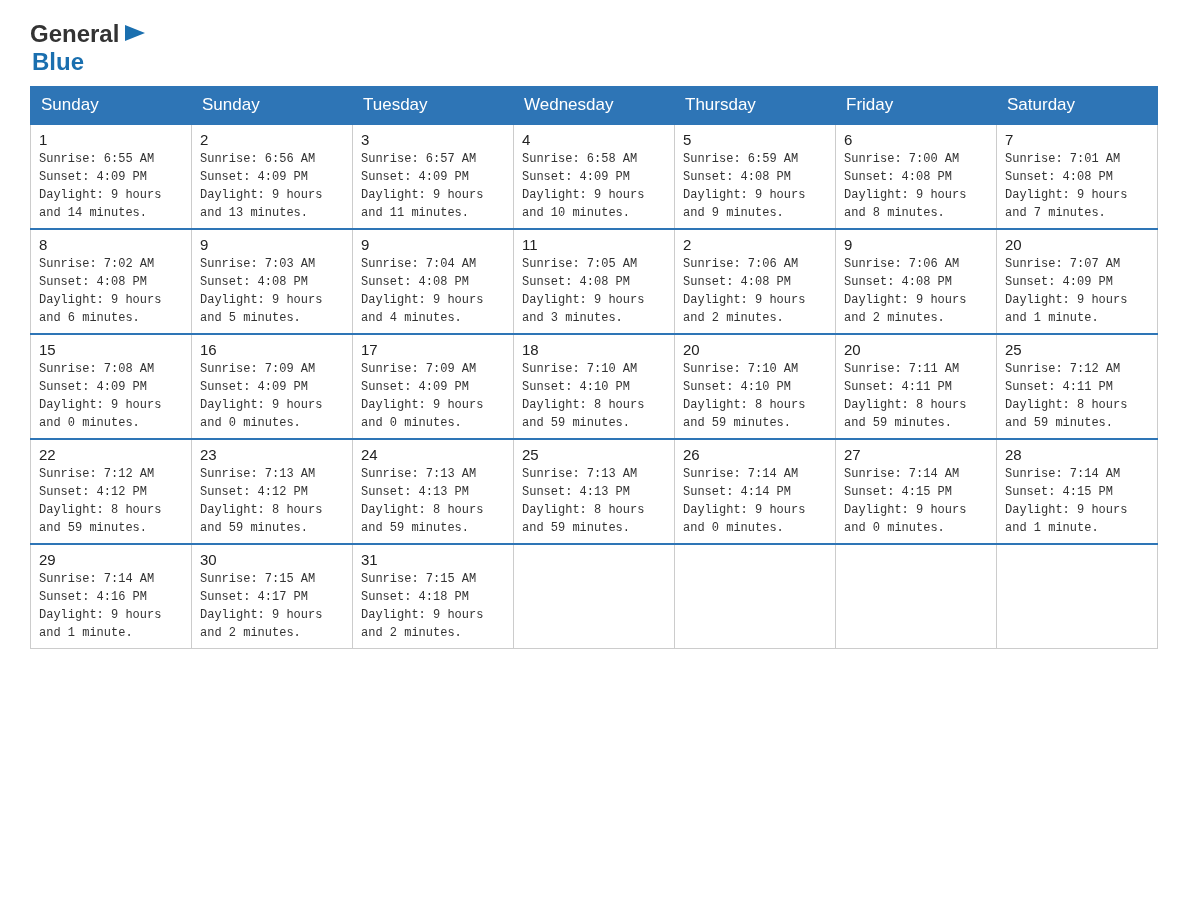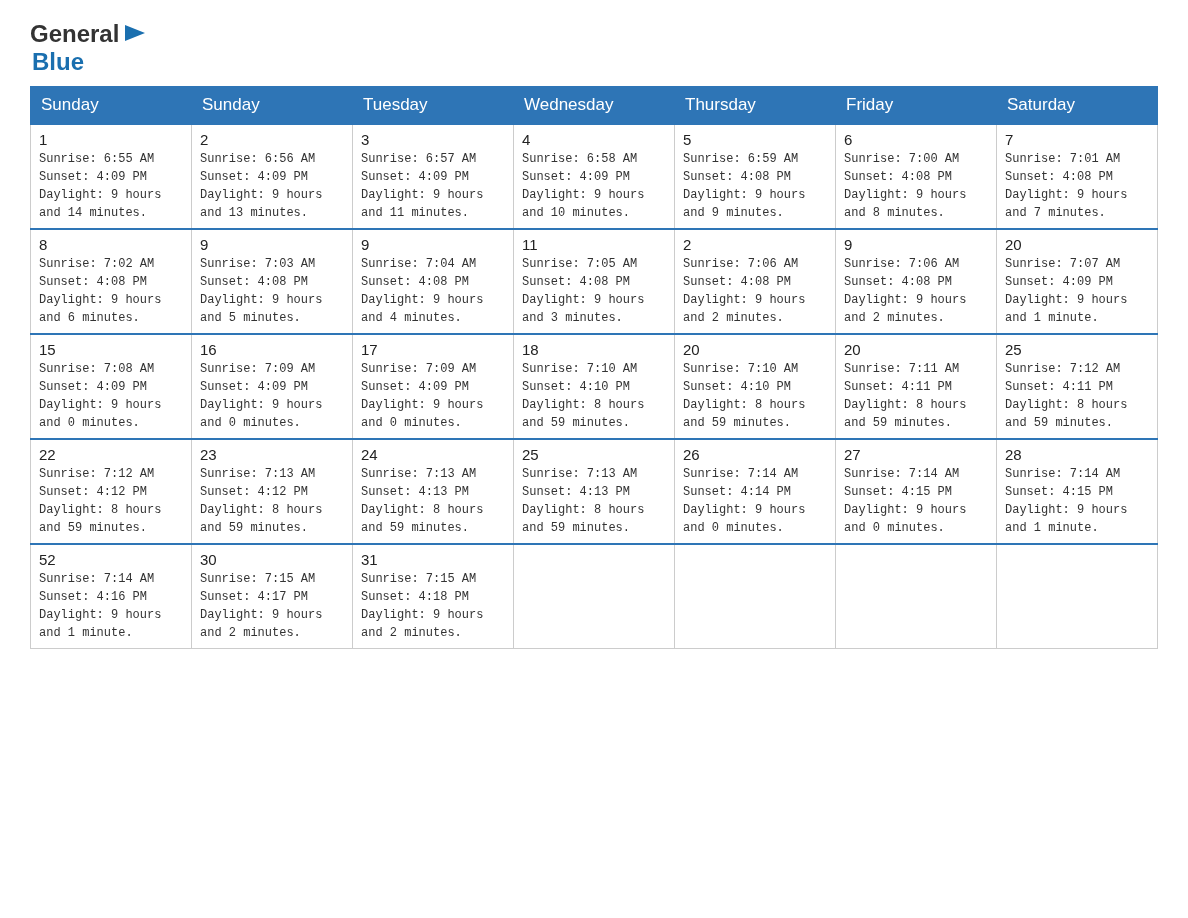--- a/index.html
+++ b/index.html
@@ -227,21 +227,21 @@
           <span class="day-num">27</span>
           <div class="day-info">Sunrise: 7:14 AM<br>Sunset: 4:15 PM<br>Daylight: 9 hours and 0 minutes.</div>
         </td>
         <td>
           <span class="day-num">28</span>
           <div class="day-info">Sunrise: 7:14 AM<br>Sunset: 4:15 PM<br>Daylight: 9 hours and 1 minute.</div>
         </td>
       </tr>
       <tr>
         <td>
-          <span class="day-num">52</span>
+          <span class="day-num">29</span>
           <div class="day-info">Sunrise: 7:14 AM<br>Sunset: 4:16 PM<br>Daylight: 9 hours and 1 minute.</div>
         </td>
         <td>
           <span class="day-num">30</span>
           <div class="day-info">Sunrise: 7:15 AM<br>Sunset: 4:17 PM<br>Daylight: 9 hours and 2 minutes.</div>
         </td>
         <td>
           <span class="day-num">31</span>
           <div class="day-info">Sunrise: 7:15 AM<br>Sunset: 4:18 PM<br>Daylight: 9 hours and 2 minutes.</div>
         </td>

